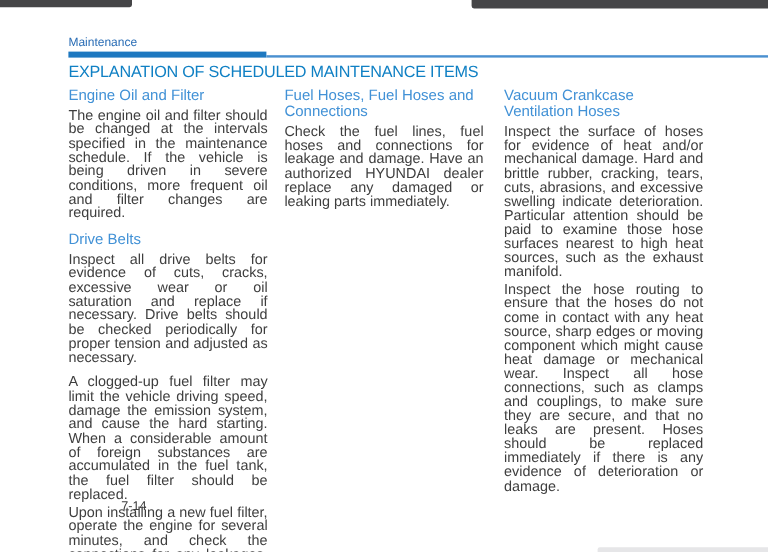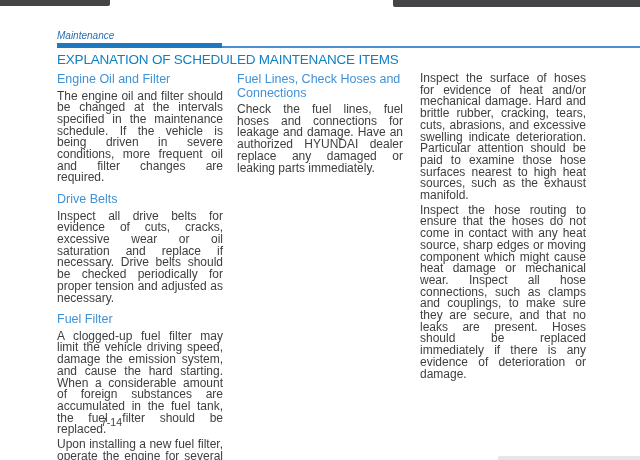--- a/index.html
+++ b/index.html
@@ -14,21 +14,20 @@
   .scan-bar { position: absolute; background: #454547; }
   .scan-bar.top-left  { top: 0; left: 0;     width: 110px; height: 6px; border-radius: 0 0 2px 0; }
   .scan-bar.top-right { top: 0; left: 393px; width: 247px; height: 7px; border-radius: 0 0 0 2px; }
   .scan-smudge-bottom { position: absolute; bottom: 0; left: 498px; width: 142px; height: 4px;
                         background: #e6e6e8; border-radius: 2px 0 0 0; }
 
   .chapter-label {
     position: absolute; left: 57px; top: 30px;
     font-size: 10px; line-height: 12px;
     color: #2a6db5;
-    font-style: italic;
   }
   .rule-thick {
     position: absolute; left: 57px; top: 43px;
     width: 165px; height: 5px;
     background: #1e78c0;
   }
   .rule-thin {
     position: absolute; left: 222px; top: 46px;
     width: 418px; height: 1.5px;
     background: #4a90d0;
@@ -79,33 +78,33 @@
 <div class="col c1">
   <div class="section">
     <h3 class="section-heading">Engine Oil and Filter</h3>
     <p class="body-par">The engine oil and filter should be changed at the intervals specified in the maintenance schedule. If the vehicle is being driven in severe conditions, more frequent oil and filter changes are required.</p>
   </div>
   <div class="section">
     <h3 class="section-heading">Drive Belts</h3>
     <p class="body-par">Inspect all drive belts for evidence of cuts, cracks, excessive wear or oil saturation and replace if necessary. Drive belts should be checked periodically for proper tension and adjusted as necessary.</p>
   </div>
   <div class="section">
-    <h3 class="section-heading">Fuel Filter</h3>
     <p class="body-par">A clogged-up fuel filter may limit the vehicle driving speed, damage the emission system, and cause the hard starting. When a considerable amount of foreign substances are accumulated in the fuel tank, the fuel filter should be replaced.</p>
     <p class="body-par">Upon installing a new fuel filter, operate the engine for several minutes, and check the connections for any leakages. Fuel filters should be installed by an authorized HYUNDAI dealer.</p>
   </div>
 </div>
 
 <div class="col c2">
   <div class="section">
-    <h3 class="section-heading">Fuel Lines, Check Hoses and Connections</h3>
+    <h3 class="section-heading">Fuel Hoses, Fuel Hoses and Connections</h3>
     <p class="body-par">Check the fuel lines, fuel hoses and connections for leakage and damage. Have an authorized HYUNDAI dealer replace any damaged or leaking parts immediately.</p>
   </div>
 </div>
 
 <div class="col c3">
   <div class="section">
+    <h3 class="section-heading">Vacuum Crankcase Ventilation Hoses</h3>
     <p class="body-par">Inspect the surface of hoses for evidence of heat and/or mechanical damage. Hard and brittle rubber, cracking, tears, cuts, abrasions, and excessive swelling indicate deterioration. Particular attention should be paid to examine those hose surfaces nearest to high heat sources, such as the exhaust manifold.</p>
     <p class="body-par">Inspect the hose routing to ensure that the hoses do not come in contact with any heat source, sharp edges or moving component which might cause heat damage or mechanical wear. Inspect all hose connections, such as clamps and couplings, to make sure they are secure, and that no leaks are present. Hoses should be replaced immediately if there is any evidence of deterioration or damage.</p>
   </div>
 </div>
 
 <div class="page-number">7-14</div>
 
 </body></html>

